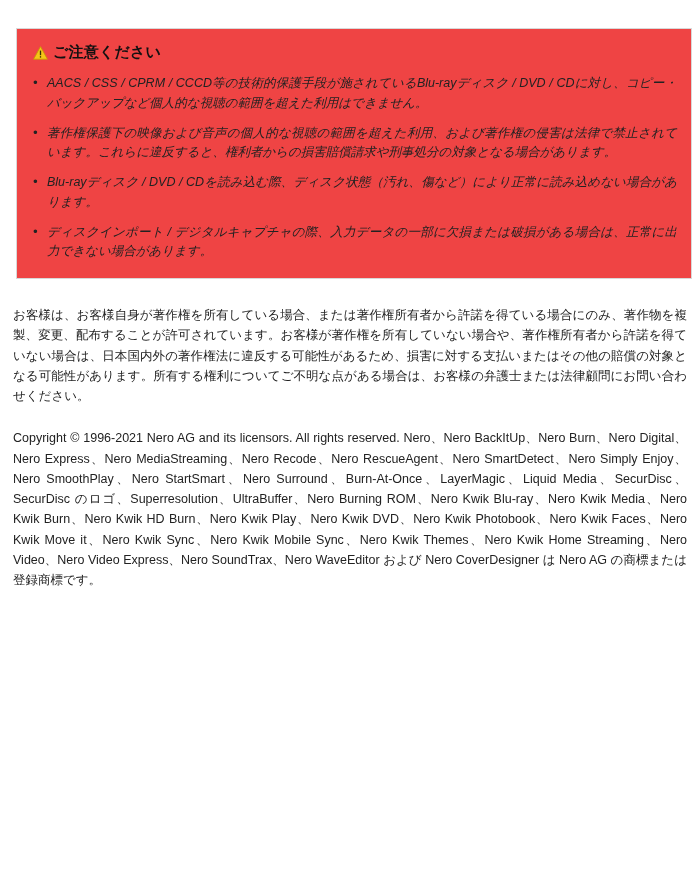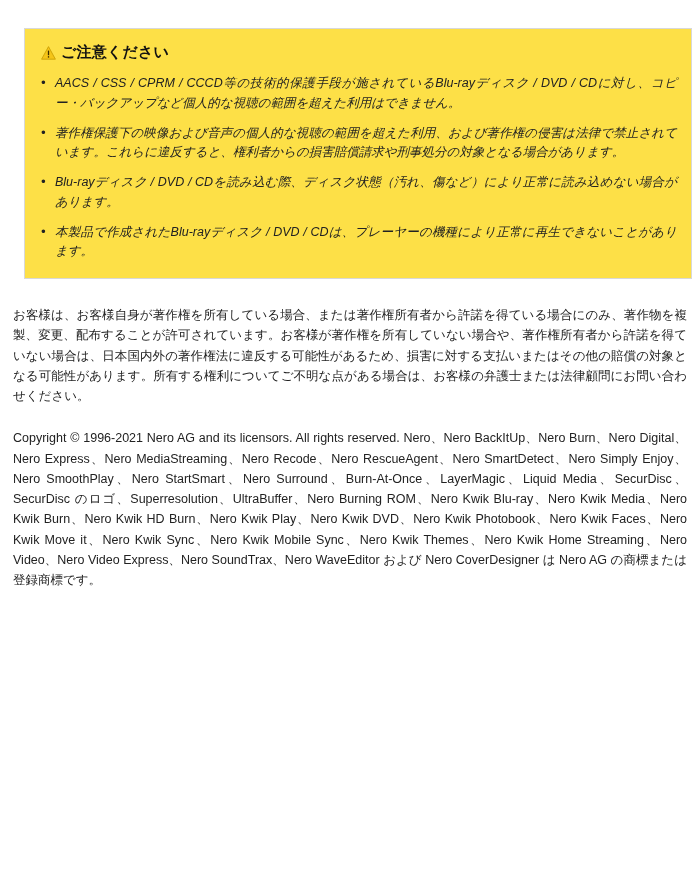--- a/index.html
+++ b/index.html
@@ -19,23 +19,23 @@
     width: 700px;
     height: 877px;
     box-sizing: border-box;
     padding: 0;
     position: relative;
   }
   .top-spacer {
     height: 28px;
   }
   .notice-box {
-    margin: 0 8px 0 24px;
+    margin: 0 8px 0 16px;
     border: 1px solid #d8d8d8;
-    background: #fde047;
+    background: #ef4444;
     box-sizing: border-box;
     padding: 12px 14px 14px 14px;
   }
   .notice-title {
     font-size: 15px;
     font-weight: bold;
     color: #111111;
     margin: 2px 0 12px 2px;
     display: flex;
     align-items: center;
@@ -106,21 +106,21 @@
           <rect x="6.85" y="10.2" width="1.3" height="1.4" fill="#3a2c00"></rect>
         </svg>
       </span>
       <span>ご注意ください</span>
     </div>
 
     <ul class="notice-list">
       <li class="red">AACS / CSS / CPRM / CCCD等の技術的保護手段が施されているBlu-rayディスク / DVD / CDに対し、コピー・バックアップなど個人的な視聴の範囲を超えた利用はできません。</li>
       <li>著作権保護下の映像および音声の個人的な視聴の範囲を超えた利用、および著作権の侵害は法律で禁止されています。これらに違反すると、権利者からの損害賠償請求や刑事処分の対象となる場合があります。</li>
       <li>Blu-rayディスク / DVD / CDを読み込む際、ディスク状態（汚れ、傷など）により正常に読み込めない場合があります。</li>
-      <li>本製品で作成されたBlu-rayディスク / DVD / CDは、プレーヤーの機種により正常に再生できないことがあります。</li>
+      <li>ディスクインポート / デジタルキャプチャの際、入力データの一部に欠損または破損がある場合は、正常に出力できない場合があります。</li>
     </ul>
   </div>
 
   <div class="gap-lg"></div>
 
   <div class="body-para">お客様は、お客様自身が著作権を所有している場合、または著作権所有者から許諾を得ている場合にのみ、著作物を複製、変更、配布することが許可されています。お客様が著作権を所有していない場合や、著作権所有者から許諾を得ていない場合は、日本国内外の著作権法に違反する可能性があるため、損害に対する支払いまたはその他の賠償の対象となる可能性があります。所有する権利についてご不明な点がある場合は、お客様の弁護士または法律顧問にお問い合わせください。</div>
 
   <div class="gap-md"></div>
 
   <div class="body-para">Copyright © 1996-2021 Nero AG and its licensors. All rights reserved. Nero、Nero BackItUp、Nero Burn、Nero Digital、Nero Express、Nero MediaStreaming、Nero Recode、Nero RescueAgent、Nero SmartDetect、Nero Simply Enjoy、Nero SmoothPlay、Nero StartSmart、Nero Surround、Burn-At-Once、LayerMagic、Liquid Media、SecurDisc、SecurDisc のロゴ、Superresolution、UltraBuffer、Nero Burning ROM、Nero Kwik Blu-ray、Nero Kwik Media、Nero Kwik Burn、Nero Kwik HD Burn、Nero Kwik Play、Nero Kwik DVD、Nero Kwik Photobook、Nero Kwik Faces、Nero Kwik Move it、Nero Kwik Sync、Nero Kwik Mobile Sync、Nero Kwik Themes、Nero Kwik Home Streaming、Nero Video、Nero Video Express、Nero SoundTrax、Nero WaveEditor および Nero CoverDesigner は Nero AG の商標または登録商標です。</div>

